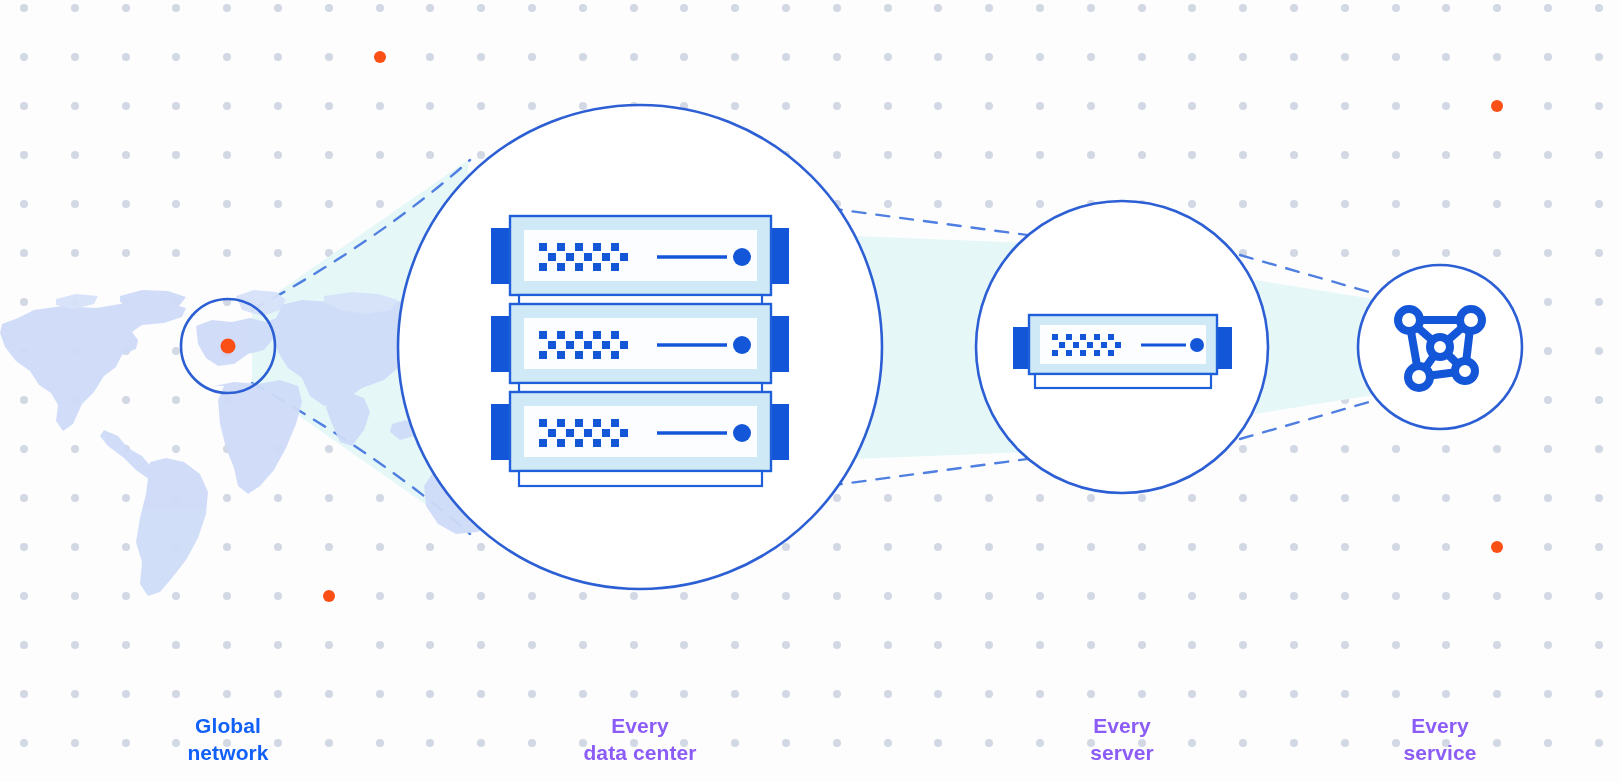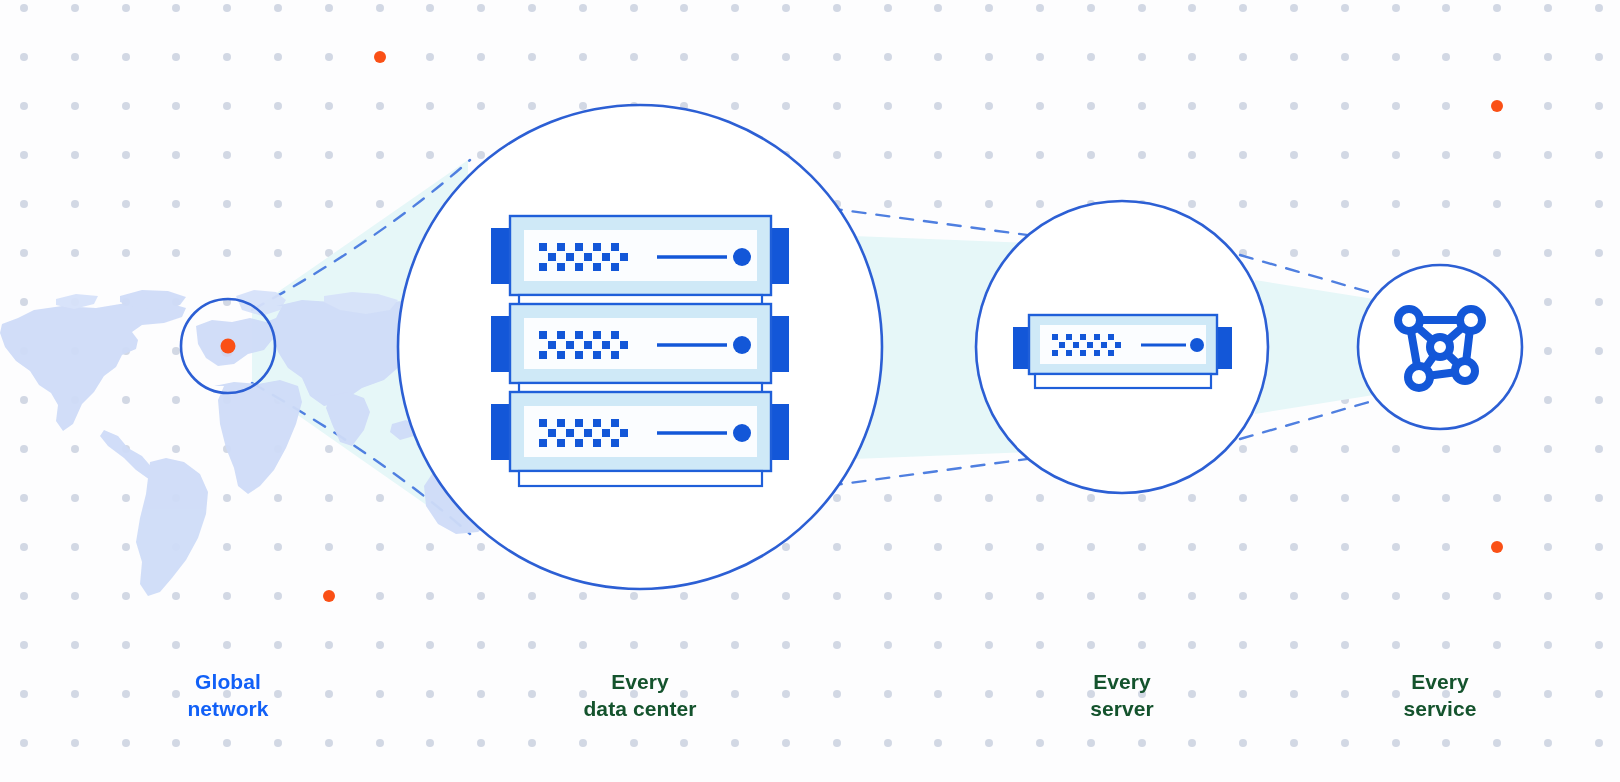--- a/index.html
+++ b/index.html
@@ -8,22 +8,23 @@
     font-family:"Liberation Sans","DejaVu Sans",sans-serif;
     width:1620px;height:782px;overflow:hidden;
   }
   #stage{position:relative;width:1620px;height:782px;background:#fdfdfe;}
   #stage svg.layer{position:absolute;left:0;top:0;width:1620px;height:782px;}
   .labels{position:absolute;left:0;top:0;width:1620px;height:782px;pointer-events:none;}
   .label{
     position:absolute;text-align:center;line-height:1.30;
     font-size:21px;font-weight:700;letter-spacing:.1px;
     white-space:pre-line;
+    margin-top:44px;
   }
-  .label.dark{color:#14532d;}
+  .label.dark{color:#8b5cf6;}
   .label.accent{color:#1160f7;}
 </style>
 </head>
 <body>
 
 <div id="stage">
 
   <svg class="layer" viewBox="0 0 1620 782">
     <g id="dotgrid">
         <circle cx="24" cy="8" r="4" fill="#c3cbdb" opacity="0.75"></circle>

